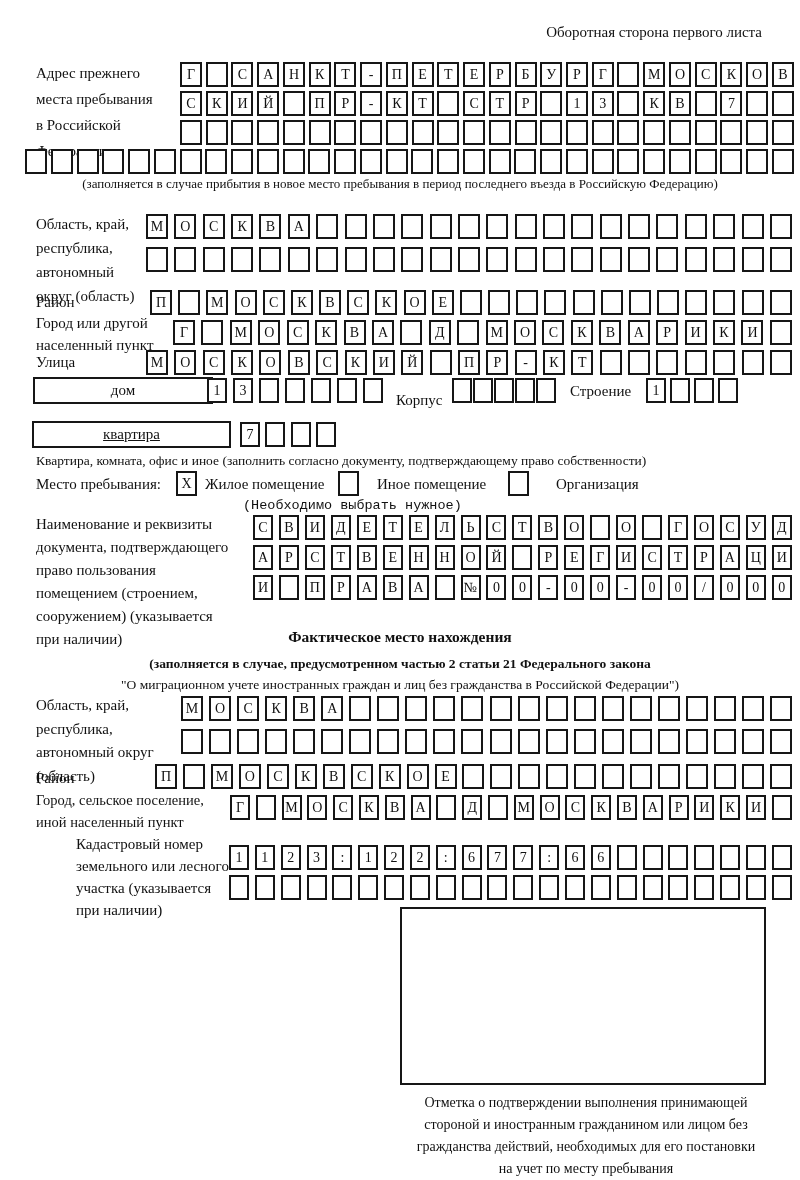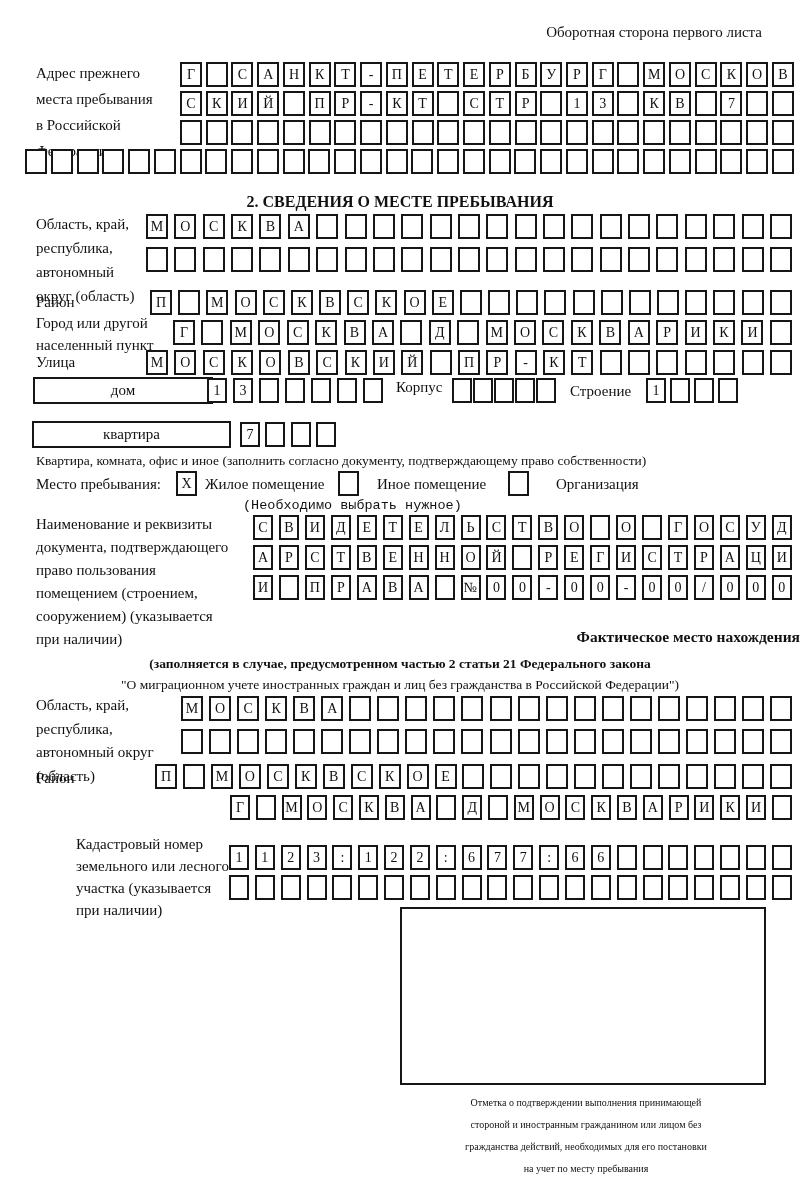--- a/index.html
+++ b/index.html
@@ -143,22 +143,22 @@
       <div class="cell"></div>
       <div class="cell"></div>
       <div class="cell"></div>
       <div class="cell"></div>
       <div class="cell"></div>
       <div class="cell"></div>
       <div class="cell"></div>
       <div class="cell"></div>
       <div class="cell"></div>
     </div>
-
-  <div class="abs title center" style="top:193px;">2. СВЕДЕНИЯ О МЕСТЕ ПРЕБЫВАНИЯ</div>
+  <div class="abs note center" style="top:175px;">(заполняется в случае прибытия в новое место пребывания в период последнего въезда в Российскую Федерацию)</div>
+
 
   <div class="abs lbl" style="left:36px;top:212px;width:150px;line-height:24px;">Область, край,
 республика,
 автономный
 округ (область)</div>
   <div class="row" style="left:146px;top:214px;width:646px;">
       <div class="cell">М</div>
       <div class="cell">О</div>
       <div class="cell">С</div>
       <div class="cell">К</div>
@@ -292,37 +292,37 @@
   <div class="namebox" style="left:33px;top:377px;width:180px;">дом</div>
   <div class="row narrow" style="left:207px;top:378px;width:176px;">
       <div class="cell">1</div>
       <div class="cell">3</div>
       <div class="cell"></div>
       <div class="cell"></div>
       <div class="cell"></div>
       <div class="cell"></div>
       <div class="cell"></div>
     </div>
-  <div class="abs lbl" style="left:396px;top:375px;">Корпус</div>
+  <div class="abs lbl" style="left:396px;top:388px;">Корпус</div>
   <div class="row narrow" style="left:452px;top:378px;width:104px;">
       <div class="cell"></div>
       <div class="cell"></div>
       <div class="cell"></div>
       <div class="cell"></div>
       <div class="cell"></div>
     </div>
   <div class="abs lbl" style="left:570px;top:379px;">Строение</div>
   <div class="row narrow" style="left:646px;top:378px;width:92px;">
       <div class="cell">1</div>
       <div class="cell"></div>
       <div class="cell"></div>
       <div class="cell"></div>
     </div>
 
-  <div class="namebox" style="left:32px;top:421px;width:199px;">квартира</div>
+  <div class="namebox" style="left:32px;top:421px;width:199px;text-decoration:underline;">квартира</div>
   <div class="row narrow" style="left:240px;top:422px;width:96px;">
       <div class="cell">7</div>
       <div class="cell"></div>
       <div class="cell"></div>
       <div class="cell"></div>
     </div>
   <div class="abs note" style="left:36px;top:452px;font-size:13.5px;">Квартира, комната, офис и иное (заполнить согласно документу, подтверждающему право собственности)</div>
 
   <div class="abs lbl" style="left:36px;top:472px;">Место пребывания:</div>
   <div class="chk" style="left:176px;top:471px;">X</div>
@@ -402,21 +402,21 @@
       <div class="cell">0</div>
       <div class="cell">-</div>
       <div class="cell">0</div>
       <div class="cell">0</div>
       <div class="cell">/</div>
       <div class="cell">0</div>
       <div class="cell">0</div>
       <div class="cell">0</div>
     </div>
 
-  <div class="abs title center" style="top:628px;font-size:15.5px;text-align:right;">Фактическое место нахождения</div>
+  <div class="abs title center" style="top:628px;font-size:15.5px;">Фактическое место нахождения</div>
   <div class="abs note center" style="top:655px;font-size:13.5px;font-weight:bold;">(заполняется в случае, предусмотренном частью 2 статьи 21 Федерального закона</div>
   <div class="abs note center" style="top:676px;font-size:13.5px;">"О миграционном учете иностранных граждан и лиц без гражданства в Российской Федерации")</div>
 
   <div class="abs lbl" style="left:36px;top:694px;width:180px;line-height:23.5px;">Область, край,
 республика,
 автономный округ
 (область)</div>
   <div class="row" style="left:181px;top:696px;width:611px;">
       <div class="cell">М</div>
       <div class="cell">О</div>
@@ -486,20 +486,22 @@
       <div class="cell"></div>
       <div class="cell"></div>
       <div class="cell"></div>
       <div class="cell"></div>
       <div class="cell"></div>
       <div class="cell"></div>
       <div class="cell"></div>
       <div class="cell"></div>
     </div>
 
+  <div class="abs lbl" style="left:36px;top:789px;line-height:22px;font-size:14.5px;">Город, сельское поселение,
+иной населенный пункт</div>
   <div class="row narrow" style="left:230px;top:795px;width:562px;">
       <div class="cell">Г</div>
       <div class="cell"></div>
       <div class="cell">М</div>
       <div class="cell">О</div>
       <div class="cell">С</div>
       <div class="cell">К</div>
       <div class="cell">В</div>
       <div class="cell">А</div>
       <div class="cell"></div>
@@ -565,18 +567,18 @@
       <div class="cell"></div>
       <div class="cell"></div>
       <div class="cell"></div>
       <div class="cell"></div>
       <div class="cell"></div>
       <div class="cell"></div>
       <div class="cell"></div>
     </div>
 
   <div class="stampbox" style="left:400px;top:907px;width:366px;height:178px;"></div>
-  <div class="abs note" style="left:388px;top:1092px;width:396px;text-align:center;font-size:10px;line-height:22px;white-space:pre-line;">Отметка о подтверждении выполнения принимающей
+  <div class="abs note" style="left:388px;top:1092px;width:396px;text-align:center;font-size:14px;line-height:22px;white-space:pre-line;">Отметка о подтверждении выполнения принимающей
 стороной и иностранным гражданином или лицом без
 гражданства действий, необходимых для его постановки
 на учет по месту пребывания</div>
 
 </div>
 
 </body></html>

